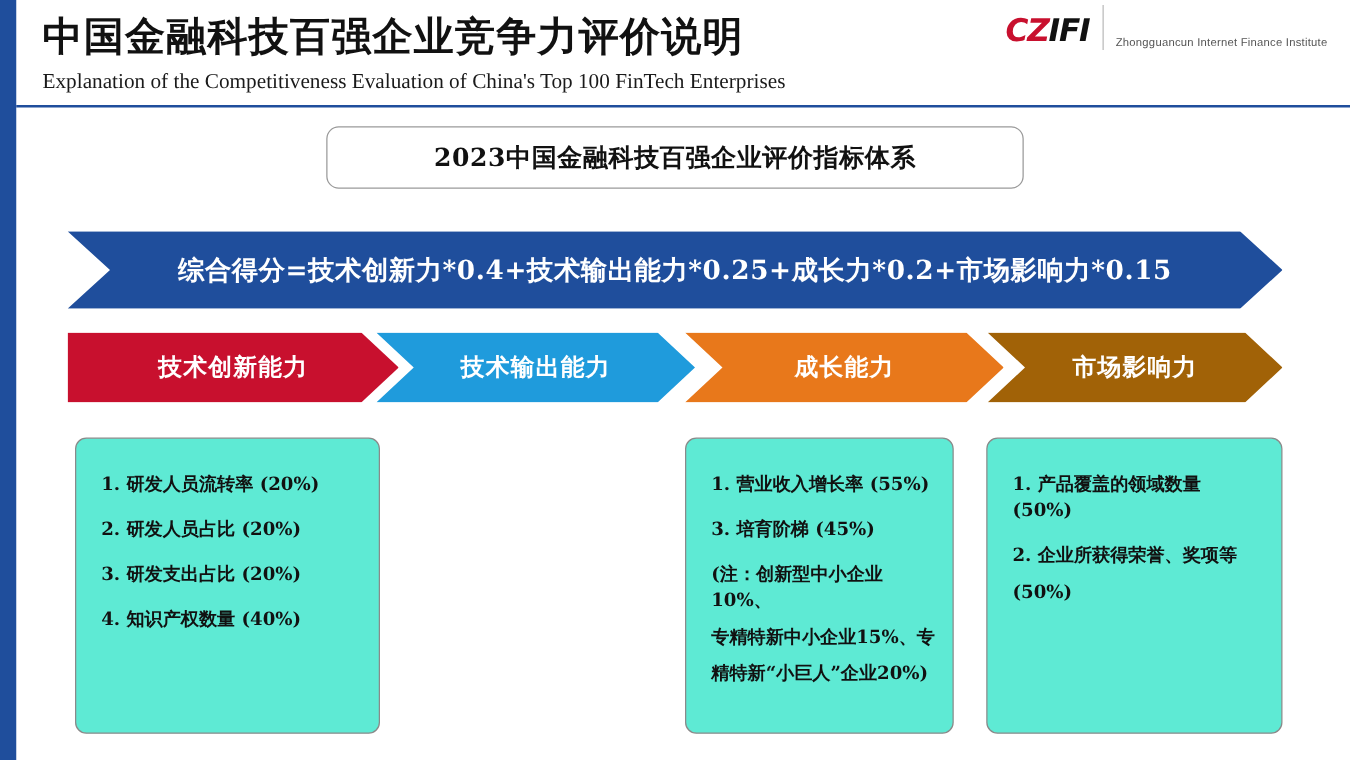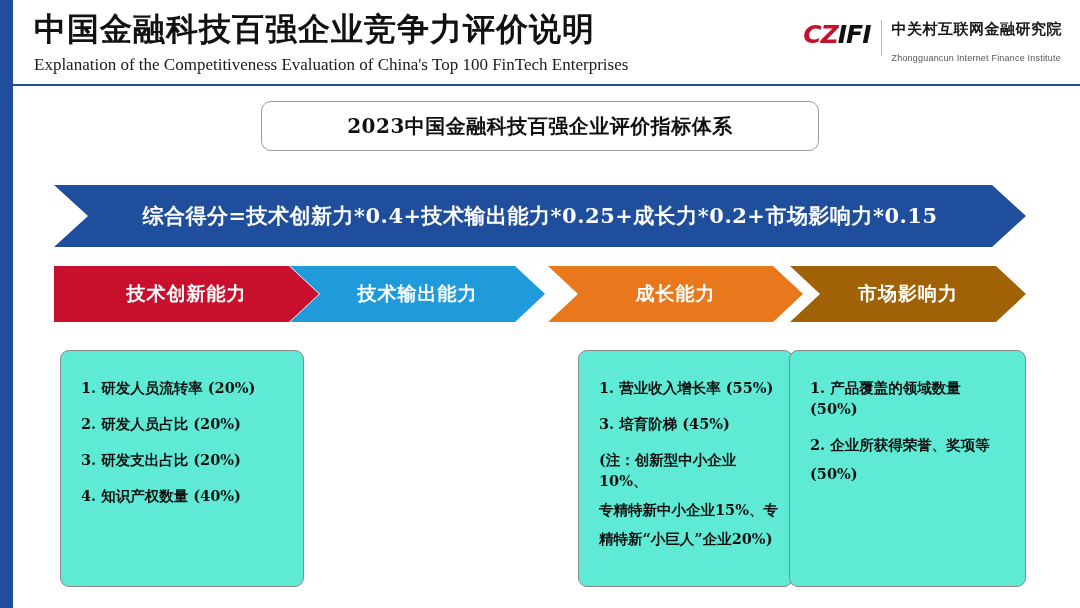--- a/index.html
+++ b/index.html
@@ -47,23 +47,23 @@
   }
   .header-rule {
     position: absolute;
     left: 13px; top: 84px;
     width: 1067px; height: 2px;
     background: #1f4e9c;
   }
   
   .logo {
     position: absolute;
-    right: 18px; top: 20px;
-    display: flex;
-    align-items: flex-start;
+    right: 18px; top: 4px;
+    display: flex;
+    align-items: flex-end;
     gap: 10px;
   }
   .logo-mark {
     display: flex;
     align-items: center;
     height: 30px;
   }
   .logo-czifi {
     font-family: "DejaVu Sans", sans-serif;
     font-weight: bold;
@@ -192,57 +192,56 @@
     <div class="title-en">Explanation of the Competitiveness Evaluation of China's Top 100 FinTech Enterprises</div>
   </div>
   <div class="header-rule"></div>
 
   <div class="logo">
     <div class="logo-mark">
       <span class="logo-czifi"><span class="red">CZ</span><span>IFI</span></span>
     </div>
     <div class="logo-divider"></div>
     <div class="logo-text">
-      <div class="logo-cn">中关村互联网金融研究院</div>
       <div class="logo-en">Zhongguancun Internet Finance Institute</div>
     </div>
   </div>
 
   <div class="subtitle-box">
     <span class="subtitle-text">2023中国金融科技百强企业评价指标体系</span>
   </div>
 
   <div class="formula-chevron">
     <span class="formula-text">综合得分=技术创新力*0.4+技术输出能力*0.25+成长力*0.2+市场影响力*0.15</span>
   </div>
 
   <div class="cat-row">
     <div class="cat-chev first" style="left:0px; width:265px; background:#c8102e;">
       <span class="cat-label">技术创新能力</span>
     </div>
-    <div class="cat-chev" style="left:236px; width:255px; background:#1f9bdc;">
+    <div class="cat-chev" style="left:247px; width:255px; background:#1f9bdc;">
       <span class="cat-label">技术输出能力</span>
     </div>
     <div class="cat-chev" style="left:494px; width:255px; background:#e8781b;">
       <span class="cat-label">成长能力</span>
     </div>
     <div class="cat-chev" style="left:736px; width:236px; background:#a16207;">
       <span class="cat-label">市场影响力</span>
     </div>
   </div>
 
   <div class="card" style="left:60px; width:244px;">
     <div class="card-line">1. 研发人员流转率 (20%)</div>
     <div class="card-line">2. 研发人员占比 (20%)</div>
     <div class="card-line">3. 研发支出占比 (20%)</div>
     <div class="card-line">4. 知识产权数量 (40%)</div>
   </div>
 
 
-  <div class="card" style="left:578px; width:215px;">
+  <div class="card" style="left:548px; width:215px;">
     <div class="card-line">1. 营业收入增长率 (55%)</div>
     <div class="card-line">3. 培育阶梯 (45%)</div>
     <div class="card-line note">(注：创新型中小企业10%、</div>
     <div class="card-line cont">专精特新中小企业15%、专</div>
     <div class="card-line cont">精特新“小巨人”企业20%)</div>
   </div>
 
   <div class="card" style="left:789px; width:237px;">
     <div class="card-line">1. 产品覆盖的领域数量 (50%)</div>
     <div class="card-line cont">2. 企业所获得荣誉、奖项等</div>

